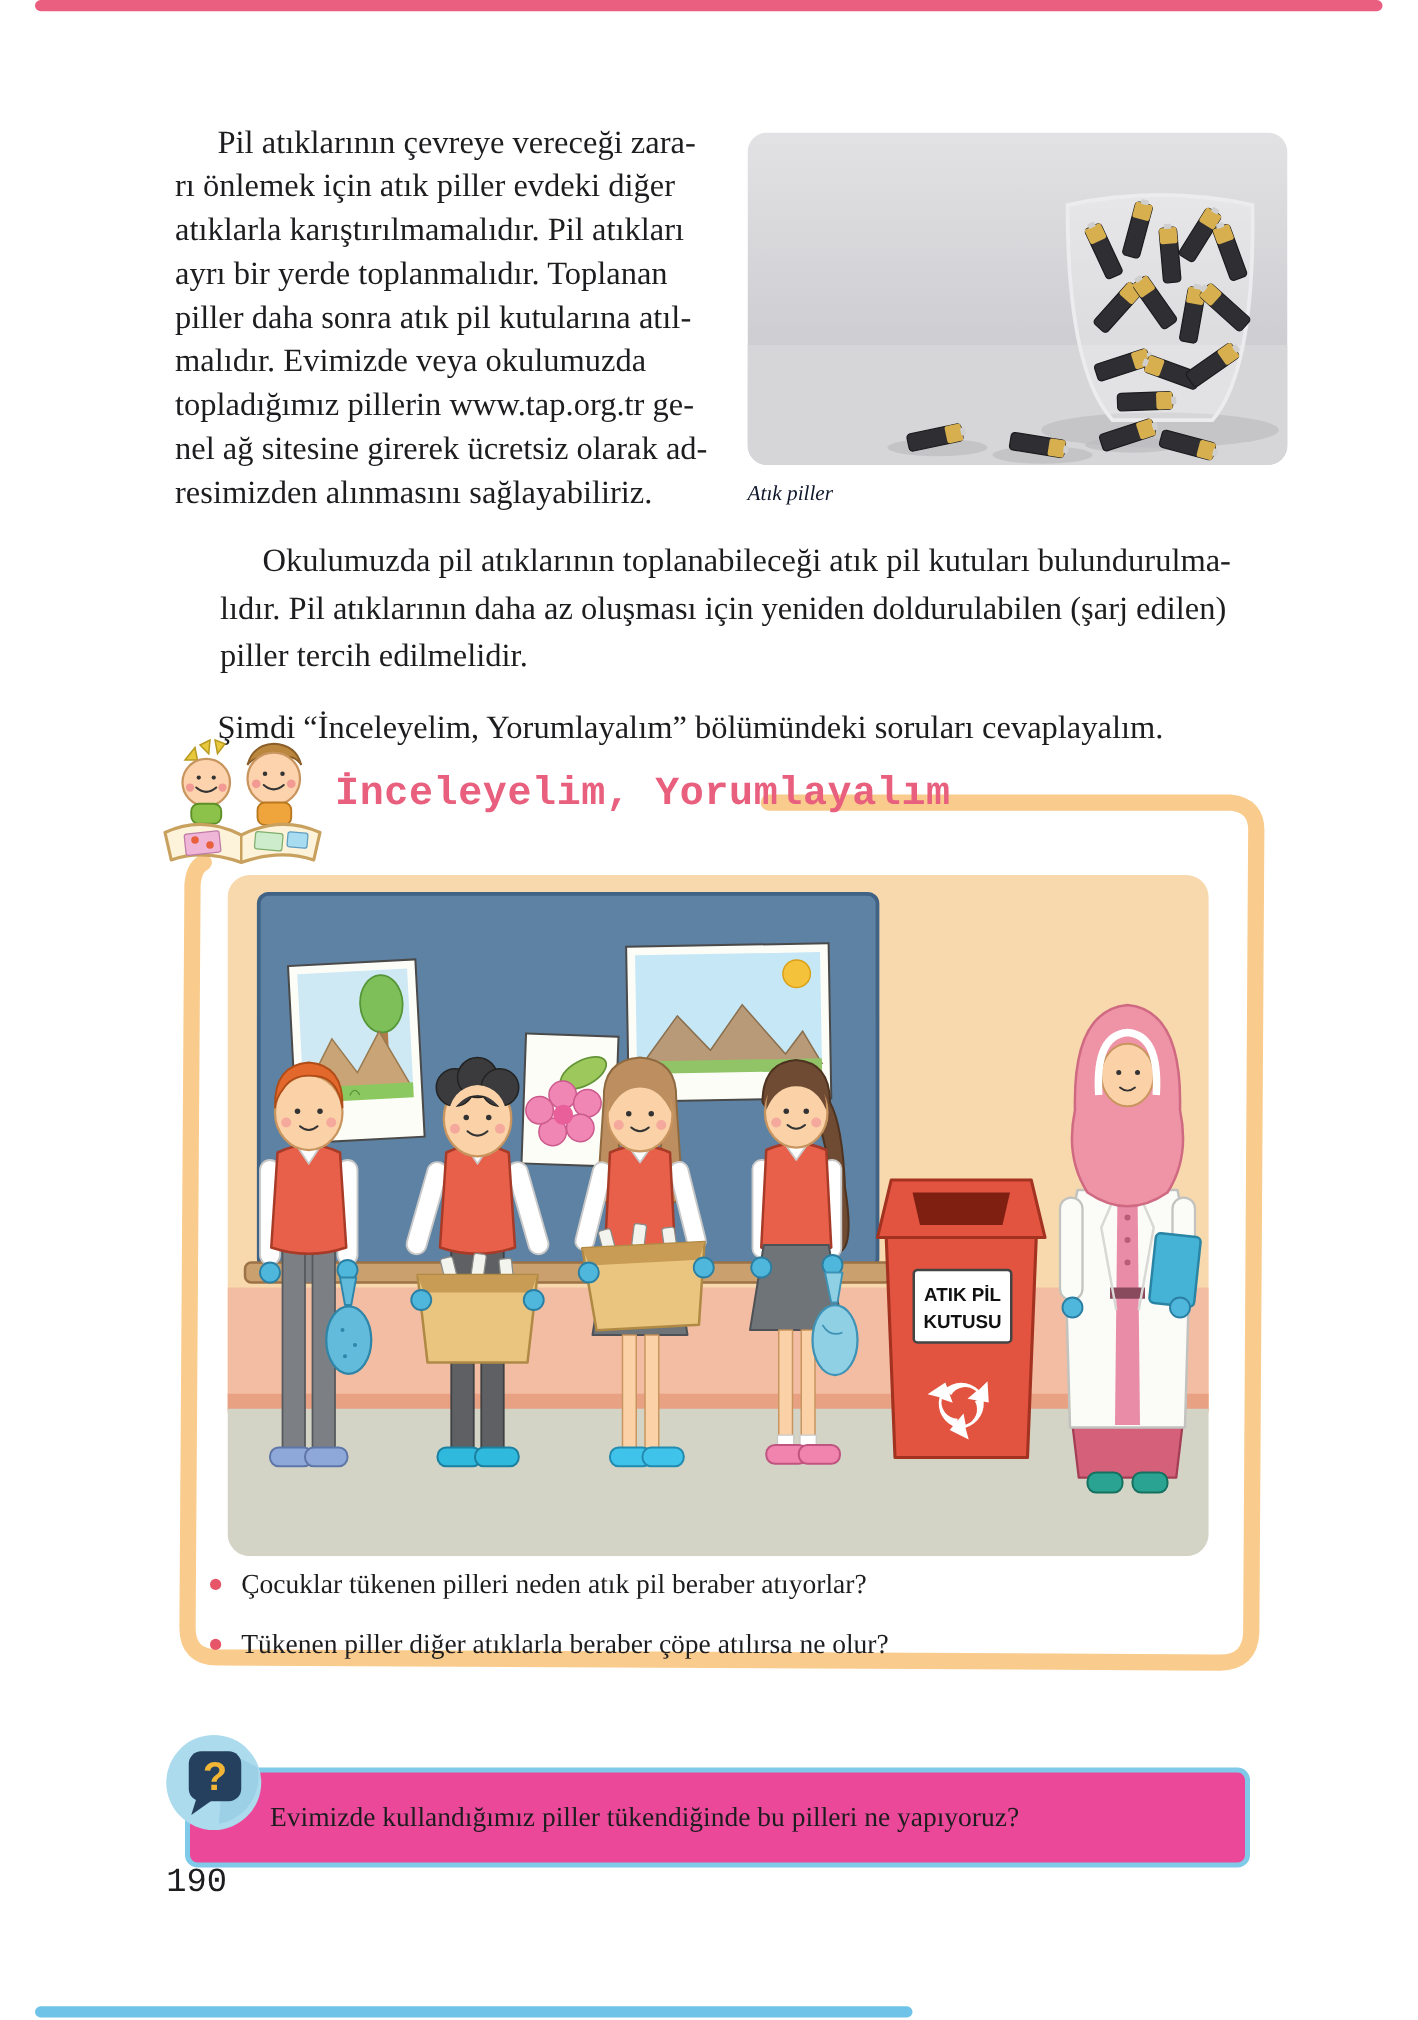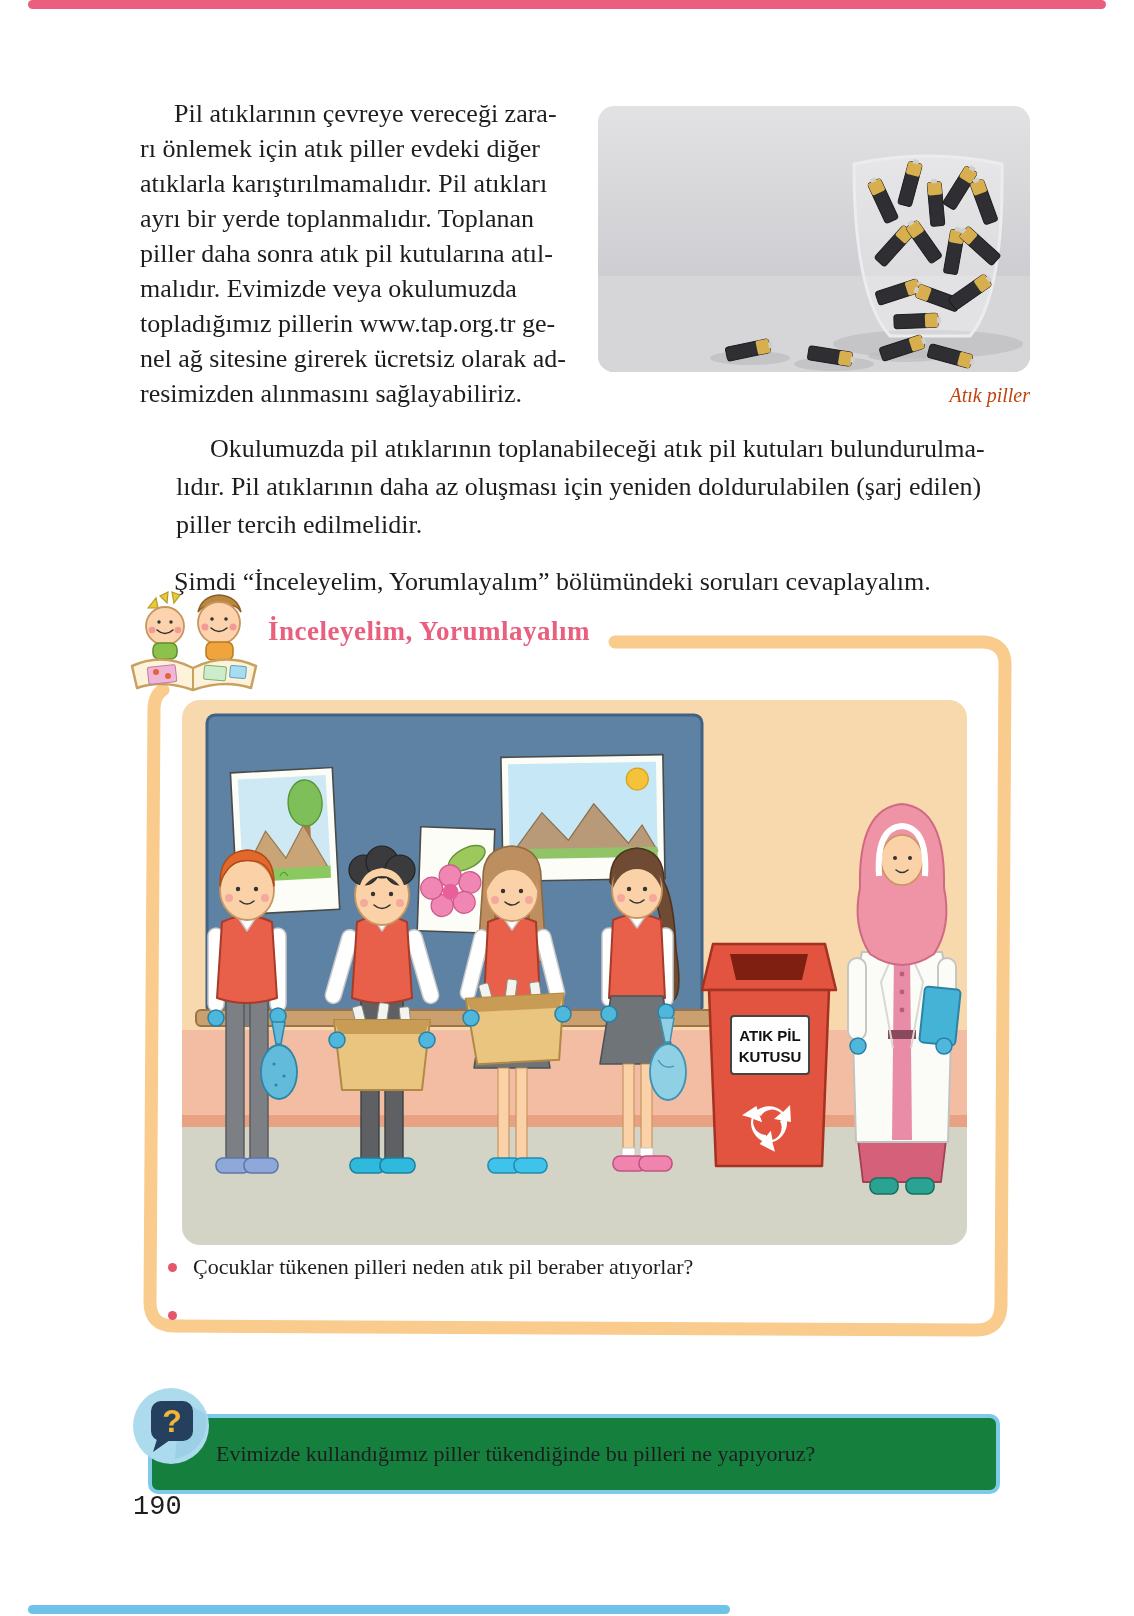--- a/index.html
+++ b/index.html
@@ -1,25 +1,25 @@
 <!DOCTYPE html>
 <html><head>
 <meta charset="utf-8">
 <style>
   html,body{margin:0;padding:0;}
   body{width:1134px;height:1616px;background:#ffffff;position:relative;overflow:hidden;
        font-family:"Liberation Serif",serif;color:#1d1d20;}
   .abs{position:absolute;}
   .body-text{font-size:26px;line-height:35px;white-space:pre-line;text-align:justify;}
   .indent{text-indent:34px;}
-  .caption{font-style:italic;font-size:20px;text-align:right;color:#c2410c;}
-  .title{font-family:Liberation Serif, serif;font-weight:700;font-size:27px;color:#e8607d;letter-spacing:.5px;}
+  .caption{font-style:italic;font-size:17px;text-align:left;color:#0f172a;}
+  .title{font-family:Liberation Mono, monospace;font-weight:700;font-size:32px;color:#e8607d;letter-spacing:.5px;}
   .q-row{display:flex;align-items:flex-start;font-size:22px;line-height:30px;}
   .q-row .dot{width:9px;height:9px;border-radius:50%;background:#e75568;margin:11px 16px 0 0;flex:0 0 9px;}
-  .qbox{border:4px solid #7fc9e9;border-radius:10px;background:#15803d;}
+  .qbox{border:4px solid #7fc9e9;border-radius:10px;background:#ec4899;}
   .qbox-text{font-size:22px;line-height:72px;padding-left:64px;}
   .bar{border-radius:5px;}
   svg text{font-family:"Liberation Sans",sans-serif;}
 </style>
 </head>
 <body>
 
 <div class="abs bar" style="left:28px;top:0;width:1078px;height:9px;background:#ea5f80;"></div>
 
 <div class="abs body-text indent" style="left:140px;top:96px;width:458px;">Pil atıklarının çevreye vereceği zara-
@@ -326,20 +326,21 @@
     </g>
   </g>
 </svg>
 
 <div class="abs q-row" style="left:168px;top:1252px;width:820px;">
   <span class="dot"></span>
   <span>Çocuklar tükenen pilleri neden atık pil beraber atıyorlar?</span>
 </div>
 <div class="abs q-row" style="left:168px;top:1300px;width:820px;">
   <span class="dot"></span>
+  <span>Tükenen piller diğer atıklarla beraber çöpe atılırsa ne olur?</span>
 </div>
 
 <div class="abs qbox" style="left:148px;top:1414px;width:844px;height:72px;">
   <div class="qbox-text">Evimizde kullandığımız piller tükendiğinde bu pilleri ne yapıyoruz?</div>
 </div>
 <svg class="abs" style="left:128px;top:1384px;" width="86" height="86" viewBox="0 0 86 86">
   <circle cx="43" cy="42" r="38" fill="#addbee"></circle>
   <path d="M47,75 A38,38 0 0 0 78,30 L52,16 Z" fill="#8cc6e0" opacity="0.55"></path>
   <rect x="23" y="17" width="42" height="40" rx="10" fill="#24405e"></rect>
   <path d="M30,52 L25,68 L42,56 Z" fill="#24405e"></path>

